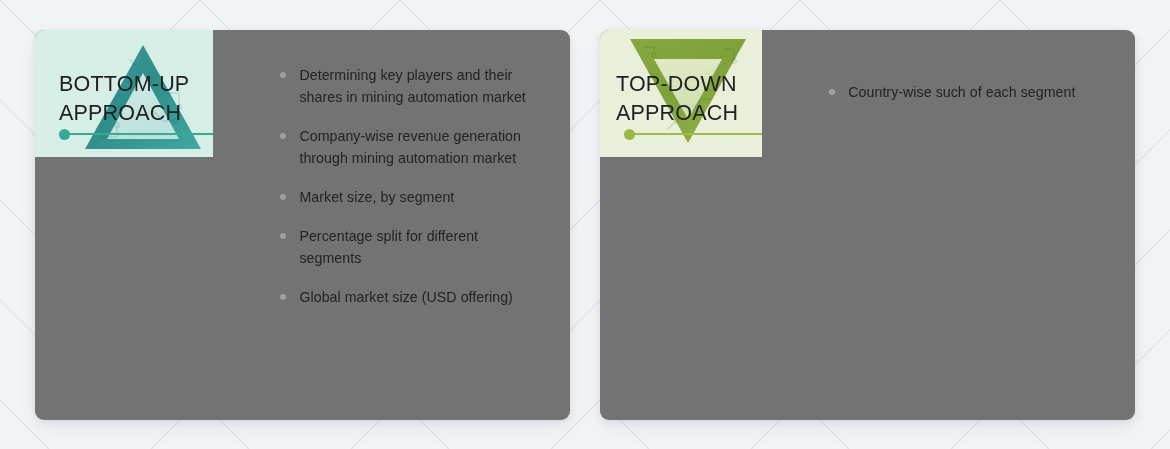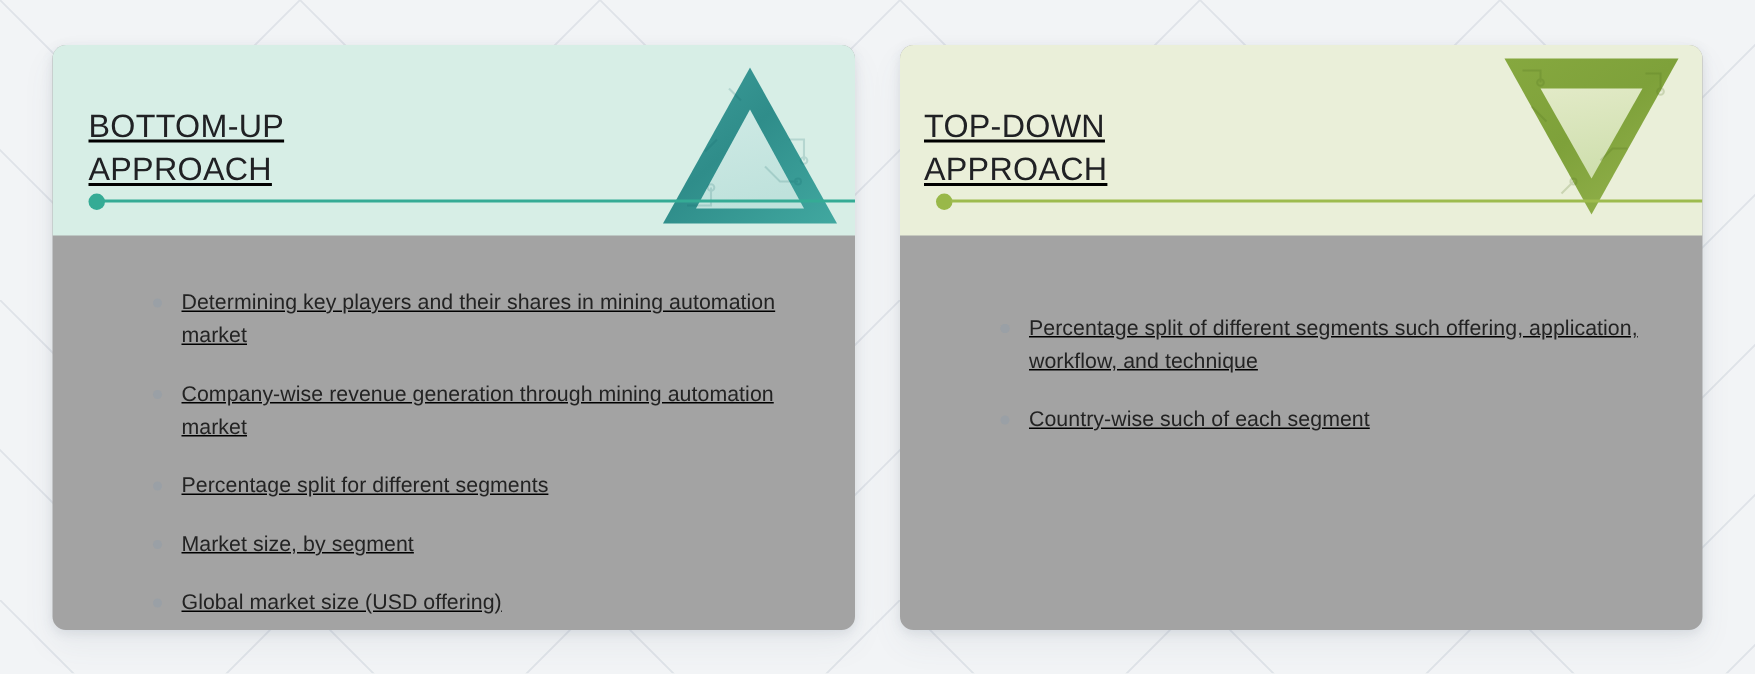--- a/index.html
+++ b/index.html
@@ -29,27 +29,26 @@
     z-index: 2;
     display: flex;
     gap: 30px;
     padding: 30px 35px 29px 35px;
     box-sizing: border-box;
   }
 
   .card {
     position: relative;
     flex: 1 1 0;
-    background: #a3a3a3;
+    background: #737373;
     border-radius: 9px;
     box-shadow: 0 2px 7px rgba(80, 95, 115, 0.13), 0 10px 22px rgba(80, 95, 115, 0.07);
     overflow: hidden;
     display: flex;
-    flex-direction: column;
-    text-decoration: underline;
+    flex-direction: row;
   }
 
   
   .card-header {
     position: relative;
     height: 127px;
     box-sizing: border-box;
     padding: 22px 24px 0 24px;
     overflow: hidden;
     flex: 0 0 auto;
@@ -208,25 +207,25 @@
         <li class="bullet-item">
           <span class="bullet-dot"></span>
           <span>Determining key players and their shares in mining automation market</span>
         </li>
         <li class="bullet-item">
           <span class="bullet-dot"></span>
           <span>Company-wise revenue generation through mining automation market</span>
         </li>
         <li class="bullet-item">
           <span class="bullet-dot"></span>
+          <span>Market size, by segment</span>
+        </li>
+        <li class="bullet-item">
+          <span class="bullet-dot"></span>
           <span>Percentage split for different segments</span>
-        </li>
-        <li class="bullet-item">
-          <span class="bullet-dot"></span>
-          <span>Market size, by segment</span>
         </li>
         <li class="bullet-item">
           <span class="bullet-dot"></span>
           <span>Global market size (USD offering)</span>
         </li>
       </ul>
     </div>
   </section>
 
   <section class="card card--topdown">
@@ -268,23 +267,19 @@
       </div>
     </header>
 
     <div class="card-body">
       <ul class="bullet-list">
         <li class="bullet-item">
           <span class="bullet-dot"></span>
         </li>
         <li class="bullet-item">
           <span class="bullet-dot"></span>
-          <span>Percentage split of different segments such offering, application, workflow, and technique</span>
-        </li>
-        <li class="bullet-item">
-          <span class="bullet-dot"></span>
           <span>Country-wise such of each segment</span>
         </li>
       </ul>
     </div>
   </section>
 
 </div>
 
 </body></html>

